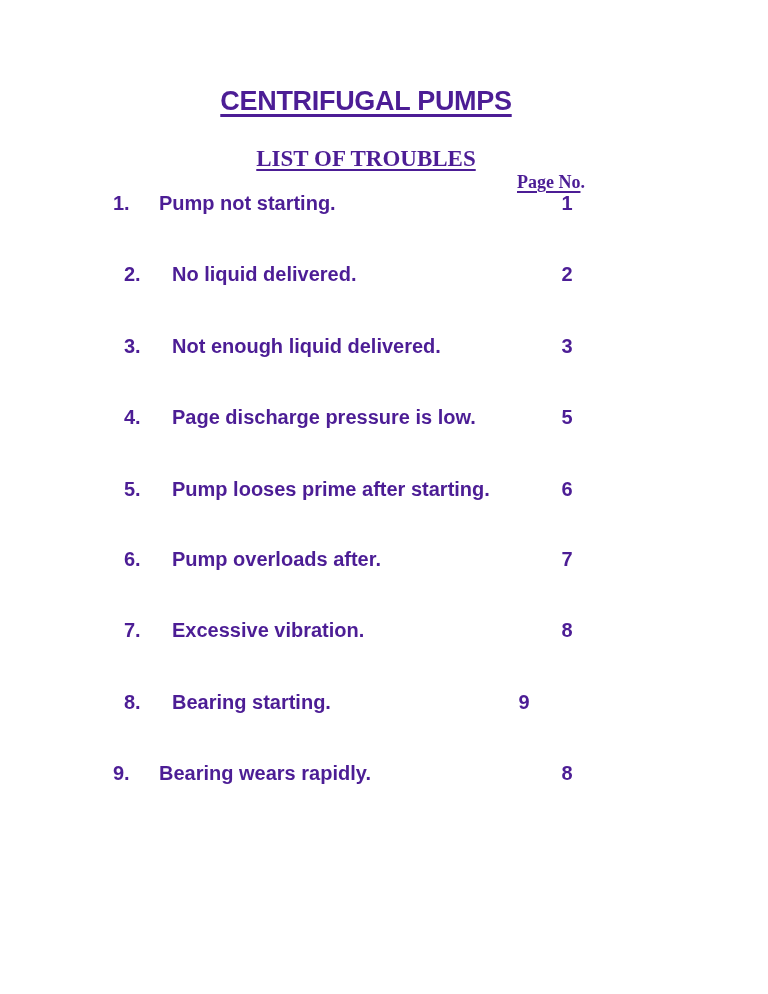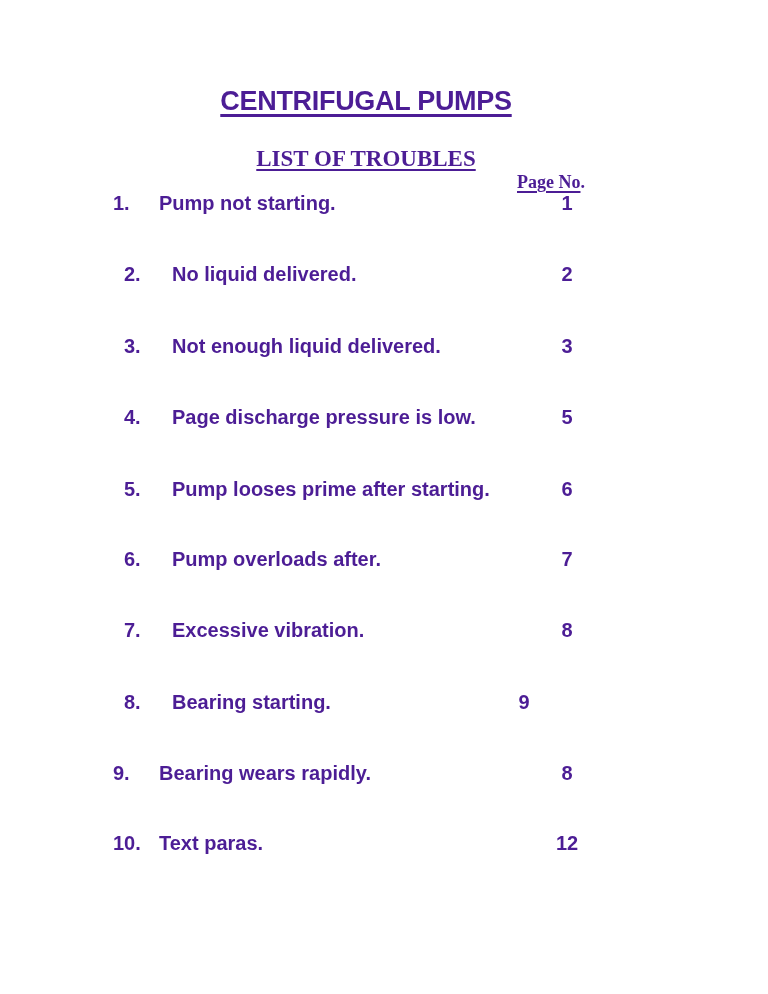--- a/index.html
+++ b/index.html
@@ -154,20 +154,15 @@
       <span class="label">Bearing starting.</span>
       <span class="pg">9</span>
     </div>
 
     <div class="row ind-a" style="top:762px">
       <span class="num">9.</span>
       <span class="label">Bearing wears rapidly.</span>
       <span class="pg">8</span>
     </div>
 
-    <div class="row ind-a" style="top:832px">
-      <span class="num">10.</span>
-      <span class="label">Text paras.</span>
-      <span class="pg">12</span>
-    </div>
 
   </div>
 </div>
 
 </body></html>

